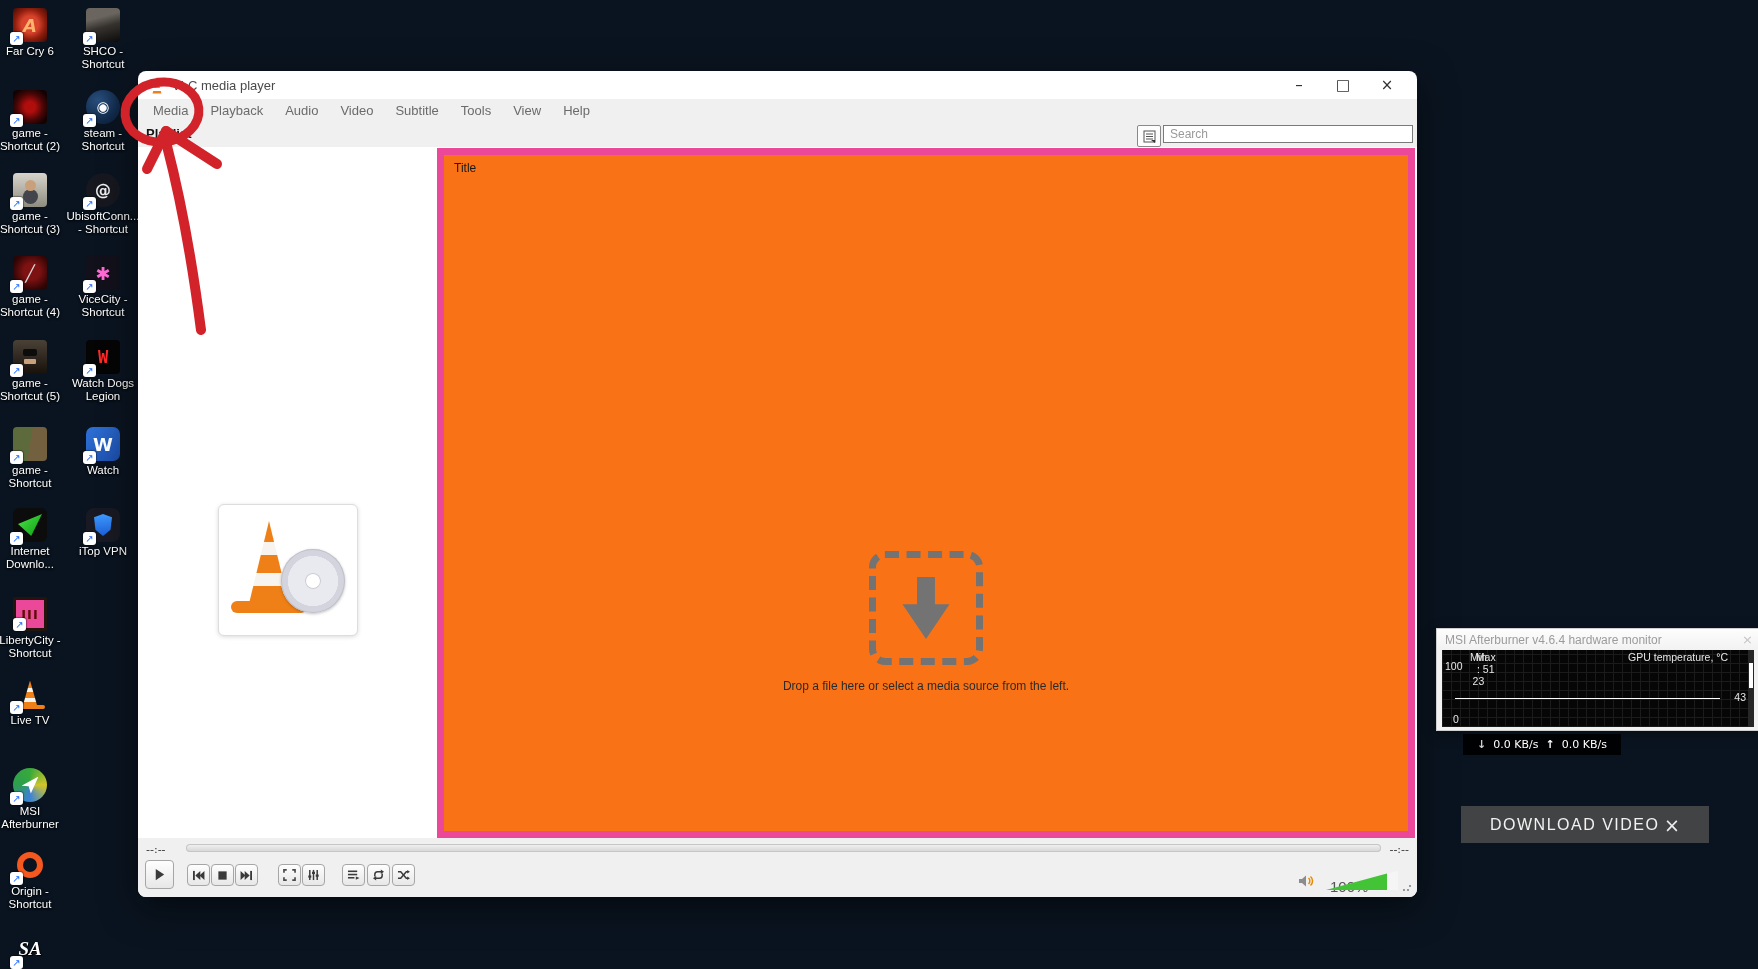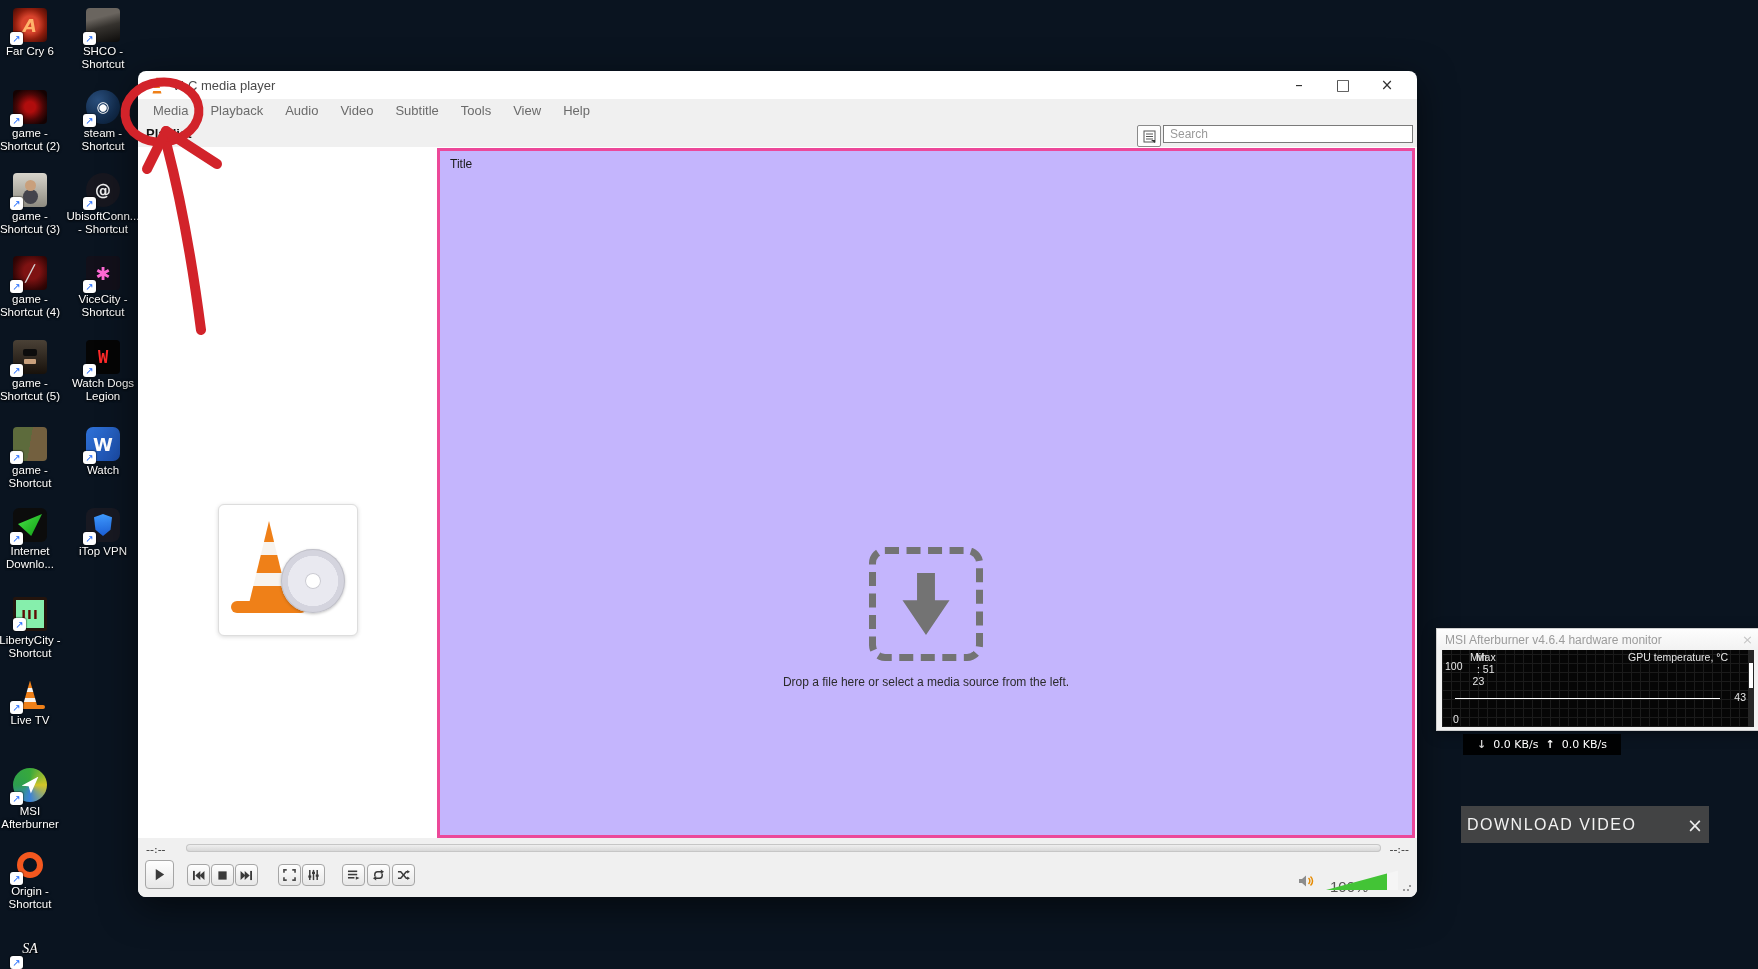--- a/index.html
+++ b/index.html
@@ -47,33 +47,33 @@
   .k-wdl .g{color:#ff2a2a;font-weight:bold;font-size:17px;font-family:"DejaVu Sans Mono",monospace;}
   .k-duo{background:linear-gradient(100deg,#5d6b3c 0 50%,#73603f 50%);}
   .k-word{border-radius:7px;background:linear-gradient(135deg,#2f72d8,#1b4ca8);}
   .k-word .g{color:#fff;font-weight:bold;font-size:18px;}
   .k-idm{background:#0c0c0c;border-radius:6px;}
   .k-idm .g::before{content:"";width:24px;height:22px;background:linear-gradient(135deg,#49e549,#0f9c12);
      clip-path:polygon(0 45%,100% 0,55% 100%);}
   .k-itop{background:#181922;border-radius:8px;}
   .k-itop .g::before{content:"";width:18px;height:22px;background:linear-gradient(180deg,#3f9bff,#1b5fd8);
      clip-path:polygon(50% 0,100% 15%,92% 72%,50% 100%,8% 72%,0 15%);}
-  .k-liberty{background:#86efac;border:3px solid #23140d;border-radius:2px;box-sizing:border-box;}
+  .k-liberty{background:#ec4899;border:3px solid #23140d;border-radius:2px;box-sizing:border-box;}
   .k-liberty .g{color:#5e0c04;font-weight:bold;font-size:13px;letter-spacing:1px;}
   .k-vlccone .g::before{content:"";width:22px;height:27px;
      clip-path:polygon(50% 0,15% 100%,85% 100%);
      background:linear-gradient(180deg,#ef8018 0 26%,#f7f3ee 26% 42%,#ef8018 42% 62%,#f7f3ee 62% 78%,#ef8018 78%);}
   .k-vlccone .g::after{content:"";position:absolute;bottom:2px;left:2px;width:30px;height:4px;
      background:#ef8018;border-radius:2px;}
   .k-msi{border-radius:50%;background:conic-gradient(#37a93c,#d3c528,#3b82d8,#2d9e4e,#37a93c);}
   .k-msi .g::before{content:"";width:17px;height:17px;background:#fff;
      clip-path:polygon(0 55%,100% 0,55% 100%,42% 58%);}
   .k-origin .g::before{content:"";width:20px;height:20px;border:6px solid #f4581f;border-radius:50%;box-sizing:content-box;width:14px;height:14px;}
-  .k-sa .g{color:#fff;font-family:"Liberation Serif",serif;font-weight:normal;font-style:italic;
-     font-size:14px;text-shadow:0 0 2px #000,1px 1px 0 #000;}
+  .k-sa .g{color:#fff;font-family:"Liberation Serif",serif;font-weight:bold;font-style:italic;
+     font-size:19px;text-shadow:0 0 2px #000,1px 1px 0 #000;}
   
   .vlc{position:absolute;left:138px;top:71px;width:1279px;height:826px;background:#fff;
        border-radius:8px;box-shadow:0 10px 36px rgba(0,0,0,.55);z-index:10;}
   .titlebar{position:absolute;left:0;top:0;right:0;height:28px;display:flex;align-items:center;
        padding-left:12px;box-sizing:border-box;}
   .tb-cone{width:14px;height:17px;position:relative;margin-right:8px;
        clip-path:polygon(50% 0,18% 100%,82% 100%);
        background:linear-gradient(180deg,#ef8018 0 30%,#fff 30% 45%,#ef8018 45% 65%,#fff 65% 80%,#ef8018 80%);}
   .tb-title{font-size:13px;color:#4a4a4a;}
   .win-btns{position:absolute;right:8px;top:0;height:28px;display:flex;}
@@ -94,22 +94,22 @@
        border:1px solid #ddd;border-radius:6px;box-shadow:0 1px 4px rgba(0,0,0,.15);}
   .art-cone{position:absolute;left:24px;top:16px;width:52px;height:86px;
        clip-path:polygon(50% 0,10% 100%,90% 100%);
        background:linear-gradient(180deg,#ef8018 0 24%,#f7f3ee 24% 40%,#ef8018 40% 60%,#f7f3ee 60% 76%,#ef8018 76%);}
   .art-base{position:absolute;left:12px;top:96px;width:76px;height:12px;background:#ef8018;border-radius:6px;}
   .art-disc{position:absolute;left:62px;top:44px;width:64px;height:64px;border-radius:50%;
        background:radial-gradient(circle,#fff 0 16%,#e9e9f0 17% 55%,#d4d4de 56% 85%,#c4c4cf 86% 100%);
        box-shadow:0 1px 3px rgba(0,0,0,.25), inset 0 0 0 1px #c0c0c8;}
   .art-disc::after{content:"";position:absolute;left:24px;top:24px;width:16px;height:16px;border-radius:50%;
        background:#fff;box-shadow:inset 0 0 0 1px #cacad2;}
-  .pl-table{position:absolute;left:299px;top:77px;width:978px;height:690px;background:#c4b5fd;
-       border:3px solid #ec4899;box-sizing:border-box;}
+  .pl-table{position:absolute;left:299px;top:77px;width:978px;height:690px;background:#f97316;
+       border:7px solid #ec4899;box-sizing:border-box;}
   .pl-th{position:absolute;left:10px;top:6px;font-size:12px;color:#1a1a1a;}
   .empty{position:absolute;left:50%;top:396px;transform:translateX(-50%);text-align:center;width:600px;}
   .drop-box{width:100px;height:100px;margin:0 auto;border:7px dashed #737373;border-radius:16px;
        display:flex;align-items:center;justify-content:center;}
   .drop-arrow{width:56px;height:62px;background:#737373;
        clip-path:polygon(34% 0,66% 0,66% 44%,92% 44%,50% 100%,8% 44%,34% 44%);}
   .empty p{margin:2px 0;font-size:12px;color:#2b2b2b;line-height:15px;}
   .empty p:first-of-type{margin-top:14px;}
   .transport{position:absolute;left:0;right:0;top:767px;height:59px;background:#f0f0f0;
        border-radius:0 0 8px 8px;}
@@ -158,21 +158,21 @@
   .ab-scroll{position:absolute;right:0;top:0;bottom:0;width:6px;background:#262626;}
   .ab-thumb{position:absolute;right:1px;top:13px;width:4px;height:25px;background:#fff;cursor:pointer;}
   
   .net{position:absolute;left:1463px;top:734px;width:158px;height:21px;background:rgba(0,0,0,.92);
       display:flex;align-items:center;justify-content:center;gap:7px;color:#fff;font-size:11px;
       z-index:20;font-family:"DejaVu Sans",sans-serif;}
   .net .arr{font-weight:bold;}
   .net .dn{color:#cfcfcf;}
   
   .dl{position:absolute;left:1461px;top:806px;width:248px;height:37px;background:rgba(72,72,72,.92);
-      display:flex;align-items:center;justify-content:space-between;padding:0 6px;box-sizing:border-box;
+      display:flex;align-items:center;justify-content:space-between;padding:0 29px;box-sizing:border-box;
       z-index:20;cursor:pointer;}
   .dl-label{color:#f2f2f2;font-size:16px;letter-spacing:1.5px;}
   .dl-close{color:#eee;font-size:19px;font-family:"DejaVu Sans",sans-serif;cursor:pointer;}
   
   .ann-svg{position:absolute;inset:0;z-index:60;pointer-events:none;}
   .ann{stroke:var(--ann,#d2232a);fill:none;stroke-linecap:round;stroke-linejoin:round;}
 </style>
 </head>
 <body>
 

